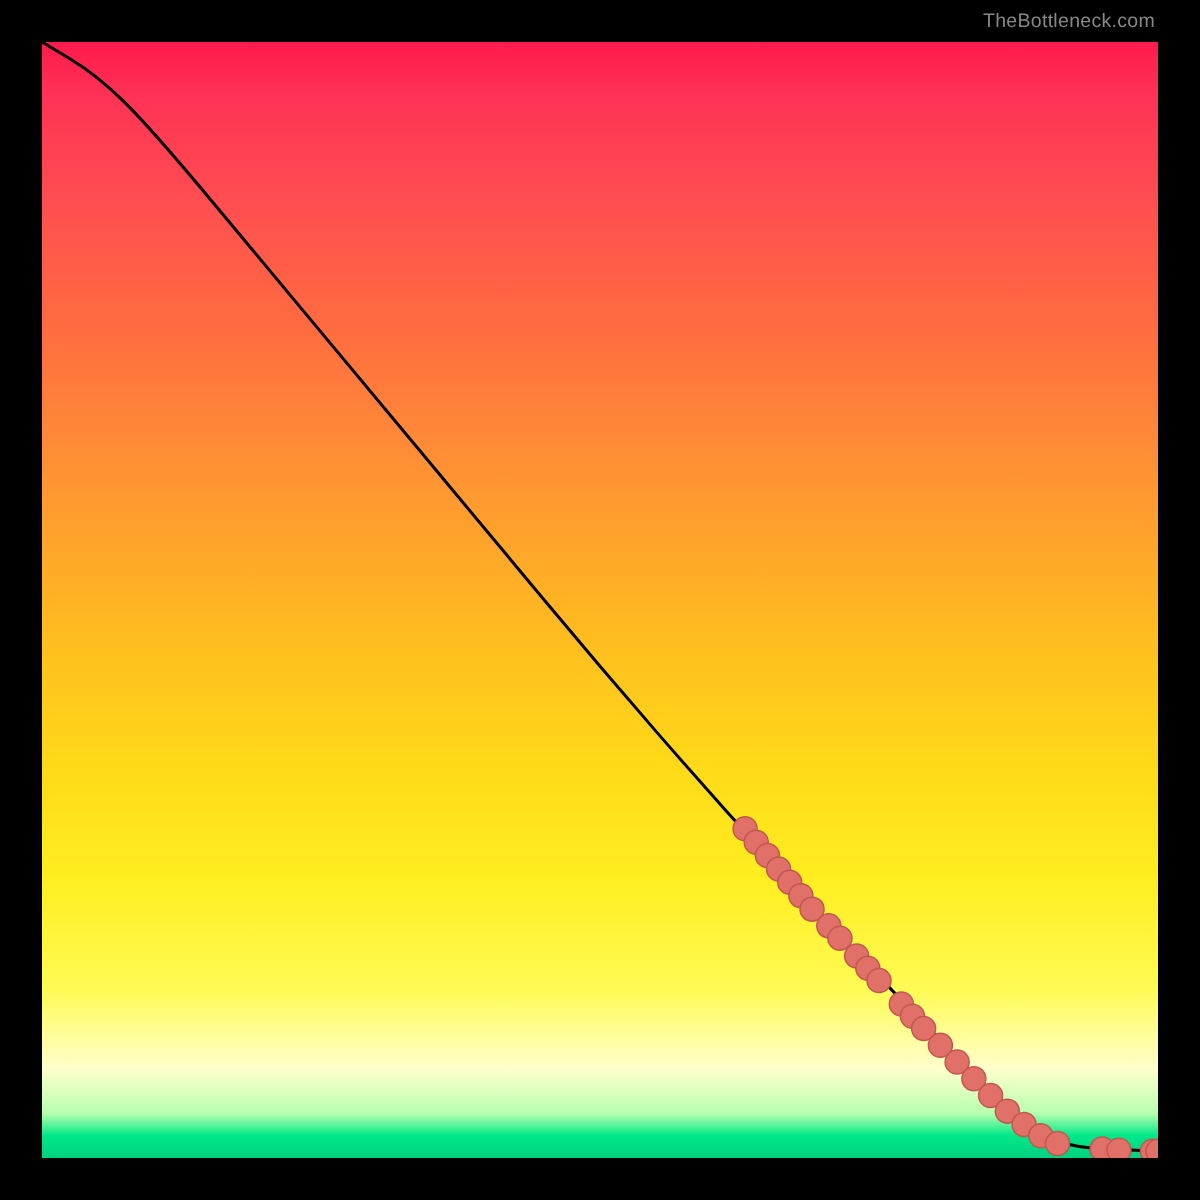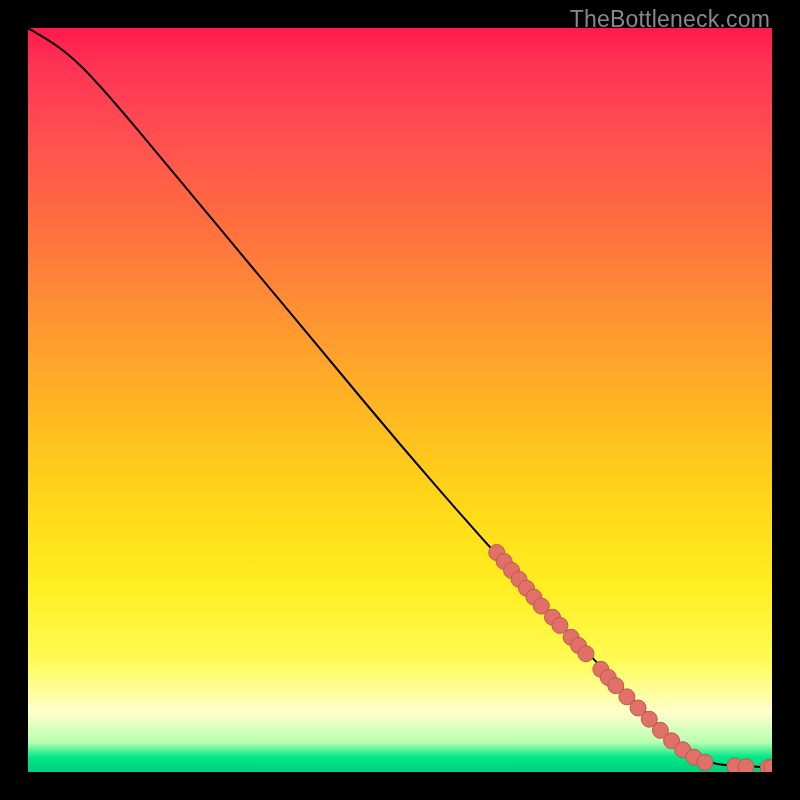--- a/index.html
+++ b/index.html
@@ -31,21 +31,21 @@
         #b8ffb0 96%,
         #00e888 98%,
         #00d080 100%
       );
     }
     .watermark {
       position: absolute;
       top: 6px;
       right: 30px;
       color: #888;
-      font-size: 23px;
+      font-size: 13px;
       font-weight: 500;
       letter-spacing: 0.2px;
     }
     svg.curve {
       position: absolute;
       left: 0; top: 0;
       width: 100%;
       height: 100%;
       pointer-events: none;
     }

